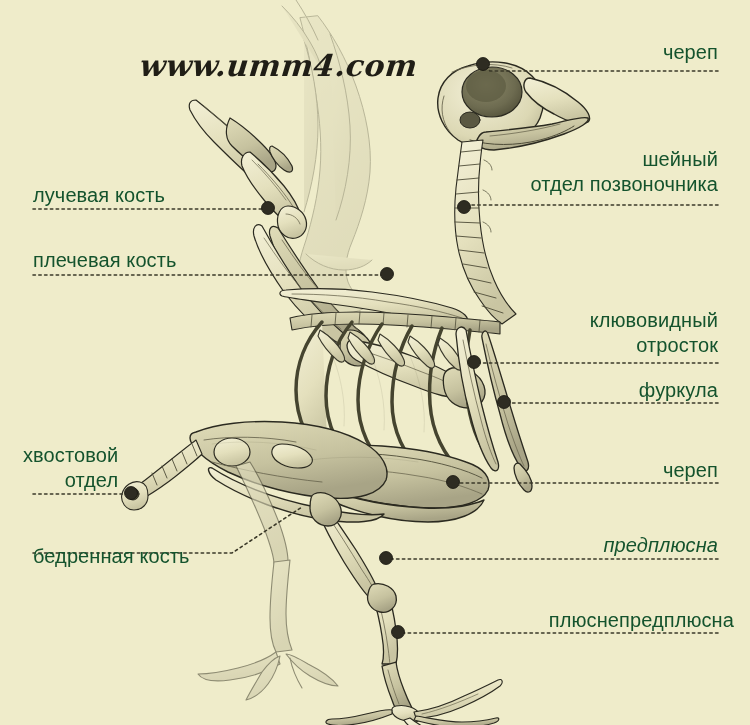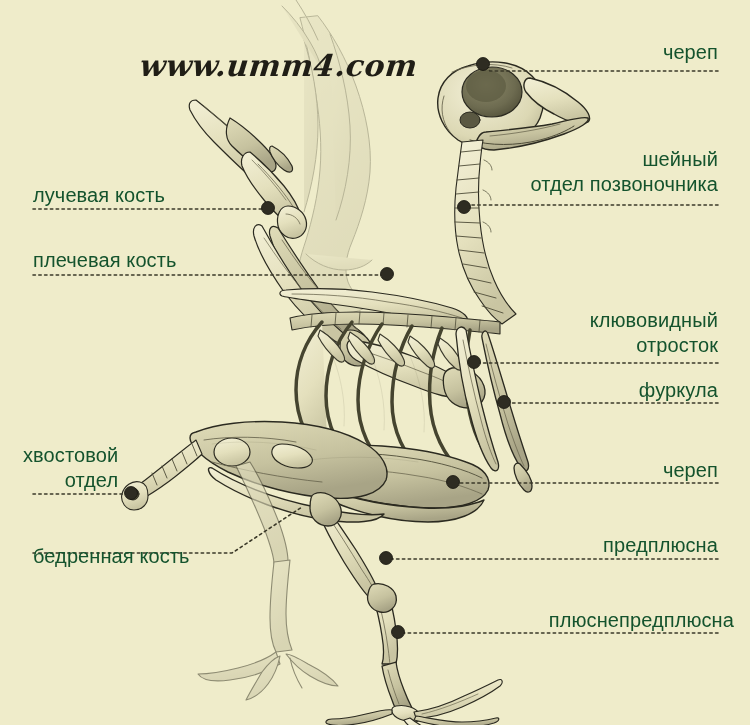--- a/index.html
+++ b/index.html
@@ -415,21 +415,21 @@
   </svg>
 
   <div id="labels">
       <div class="label right" style="right: 32px; top: 40px;">череп</div>
       <div class="label right" style="right: 32px; top: 147px;">шейный
 отдел позвоночника</div>
       <div class="label right" style="right: 32px; top: 308px;">клювовидный
 отросток</div>
       <div class="label right" style="right: 32px; top: 378px; margin-left: 44px;">фуркула</div>
       <div class="label right" style="right: 32px; top: 458px;">череп</div>
-      <div class="label right" style="right: 32px; top: 533px;">предплюсна</div>
+      <div class="label right" style="right: 32px; top: 533px; font-style: italic;">предплюсна</div>
       <div class="label right" style="right: 16px; top: 608px;">плюснепредплюсна</div>
       <div class="label left" style="left: 33px; top: 183px;">лучевая кость</div>
       <div class="label left" style="left: 33px; top: 248px;">плечевая кость</div>
       <div class="label left" style="left: 23px; top: 443px;">хвостовой
 отдел</div>
       <div class="label left" style="left: 33px; top: 544px;">бедренная кость</div>
     </div>
 
 </div>
 

